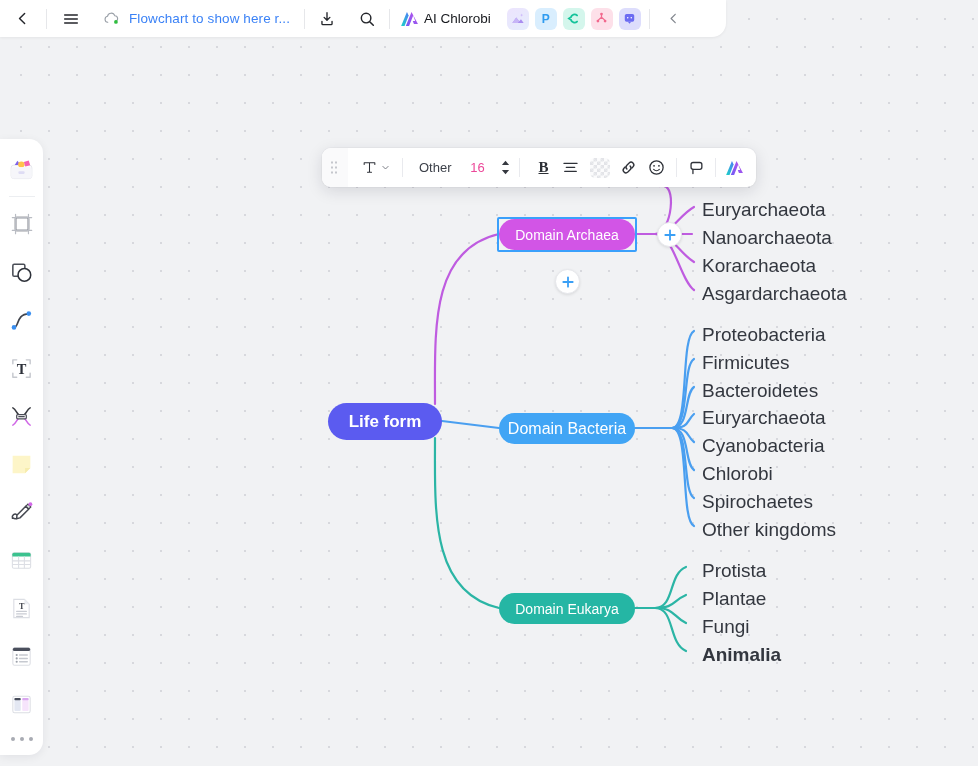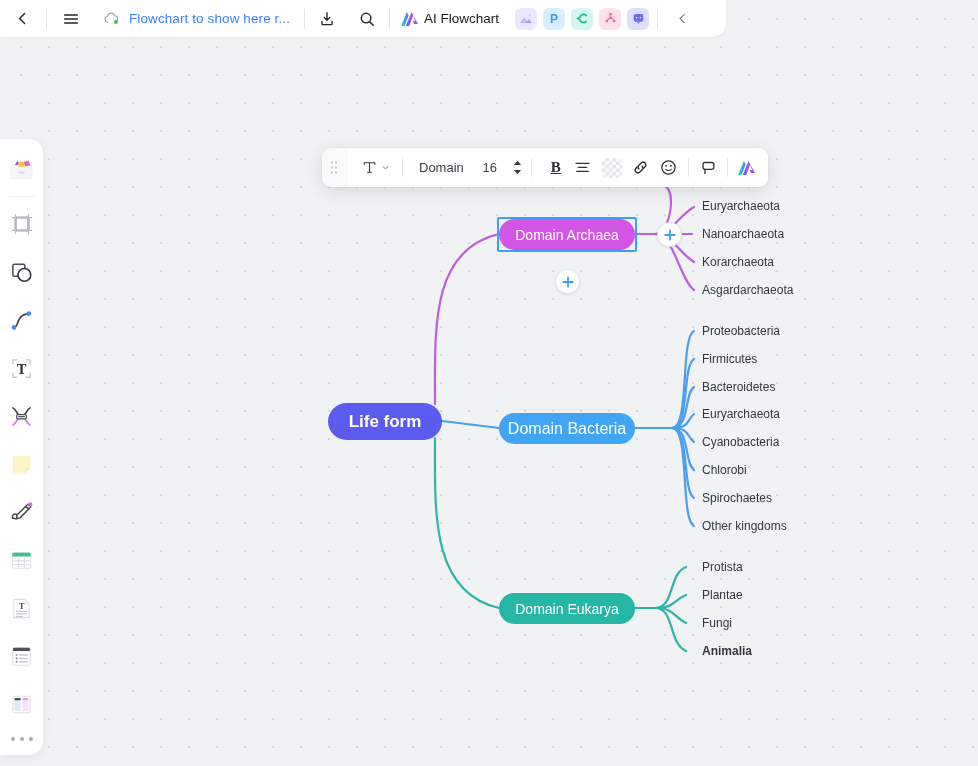--- a/index.html
+++ b/index.html
@@ -183,21 +183,21 @@
     align-items: center;
     justify-content: center;
     height: 28px;
     border-radius: 6px;
     cursor: pointer;
     color: #2c2f35;
   }
   .ft-sep { width: 1px; height: 19px; background: #e9eaee; margin: 0 5px; }
   #ft-type { width: 42px; gap: 4px; margin-left: 7px; }
   #ft-font { font-size: 13px; color: #3c4049; padding: 0 13px 0 11px; }
-  #ft-size-val { font-size: 13px; color: #404040; width: 26px; text-align: right; }
+  #ft-size-val { font-size: 13px; color: #ec4899; width: 26px; text-align: right; }
   #ft-stepper { width: 16px; flex-direction: column; gap: 3px; margin-left: 7px; }
   #ft-bold { width: 26px; font-family: "Liberation Serif", serif; font-size: 15px; font-weight: 700; text-decoration: underline; margin-left: 6px;}
   #ft-align { width: 28px; }
   #ft-color {
     width: 20px; height: 20px; border-radius: 5px; margin: 0 5px;
     background-image:
       linear-gradient(45deg, #e3e4e8 25%, transparent 25%, transparent 75%, #e3e4e8 75%),
       linear-gradient(45deg, #e3e4e8 25%, transparent 25%, transparent 75%, #e3e4e8 75%);
     background-size: 7px 7px;
     background-position: 0 0, 3.5px 3.5px;
@@ -254,21 +254,21 @@
   }
   #node-eukarya {
     left: 499px; top: 593px;
     width: 136px; height: 31px;
     background: #25b6a4;
     font-size: 14px;
     border-radius: 16px;
   }
   .leaf {
     position: absolute;
-    font-size: 12px;
+    font-size: 19px;
     color: #33373f;
     white-space: nowrap;
     cursor: pointer;
     z-index: 14;
   }
   .plus-btn {
     position: absolute;
     width: 23px; height: 23px;
     border-radius: 50%;
     background: #ffffff;
@@ -424,21 +424,21 @@
               <stop offset="1" stop-color="#4f7bf7"></stop>
           </linearGradient>
           <linearGradient id="aig2" x1="0" y1="1" x2="1" y2="0">
             <stop offset="0" stop-color="#6f5bf5"></stop>
               <stop offset="1" stop-color="#c452ea"></stop>
           </linearGradient>
         </defs>
         <path d="M7.3 1.6L1.2 16.4h3.6L9.1 5.4z" fill="url(#aig1)"></path>
         <path d="M12.1 1.6L6.1 16.4h3.5l4.3-11 2.1 5.6h-2.6l1.3 3.3h4.2z" fill="url(#aig2)"></path>
       </svg>
-      <span class="lbl">AI Flowchart</span>
+      <span class="lbl">AI Chlorobi</span>
     </div>
 
     <div class="app-chip" id="chip-image">
       <svg width="14" height="14" viewBox="0 0 16 16">
         <path d="M1.5 12.5L6 6.2l3.4 4.3 2-2.3 3.1 4.3z" fill="#a98cf0"></path>
         <path d="M1.5 12.5L6 6.2l3.4 4.3-1.6 2z" fill="#c7b5f7"></path>
         <path d="M12.2 1.6l.5 1.4 1.4.5-1.4.5-.5 1.4-.5-1.4-1.4-.5 1.4-.5z" fill="#cbb6fa"></path>
       </svg>
     </div>
     <div class="app-chip" id="chip-p">
@@ -608,21 +608,21 @@
       <svg width="15" height="15" viewBox="0 0 18 18">
         <path d="M2.6 3.4h12.8M9 3.4v11.3M6.6 14.7h4.8M2.6 3.4v1.9M15.4 3.4v1.9" stroke="#2e3138" stroke-width="1.25" stroke-linecap="round"></path>
       </svg>
       <svg width="9" height="9" viewBox="0 0 12 12">
         <path d="M2.5 4.5L6 8l3.5-3.5" stroke="#6e727a" stroke-width="1.2" fill="none" stroke-linecap="round" stroke-linejoin="round"></path>
       </svg>
     </div>
 
     <div class="ft-sep"></div>
 
-    <div class="ft-item" id="ft-font">Domain</div>
+    <div class="ft-item" id="ft-font">Other</div>
 
     <div class="ft-item" id="ft-size-val">16</div>
 
     <div class="ft-item" id="ft-stepper">
       <svg width="9" height="6" viewBox="0 0 10 6">
         <path d="M5 0.6L9 5.2H1z" fill="#35383f"></path>
       </svg>
       <svg width="9" height="6" viewBox="0 0 10 6">
         <path d="M5 5.4L1 0.8h8z" fill="#35383f"></path>
       </svg>

